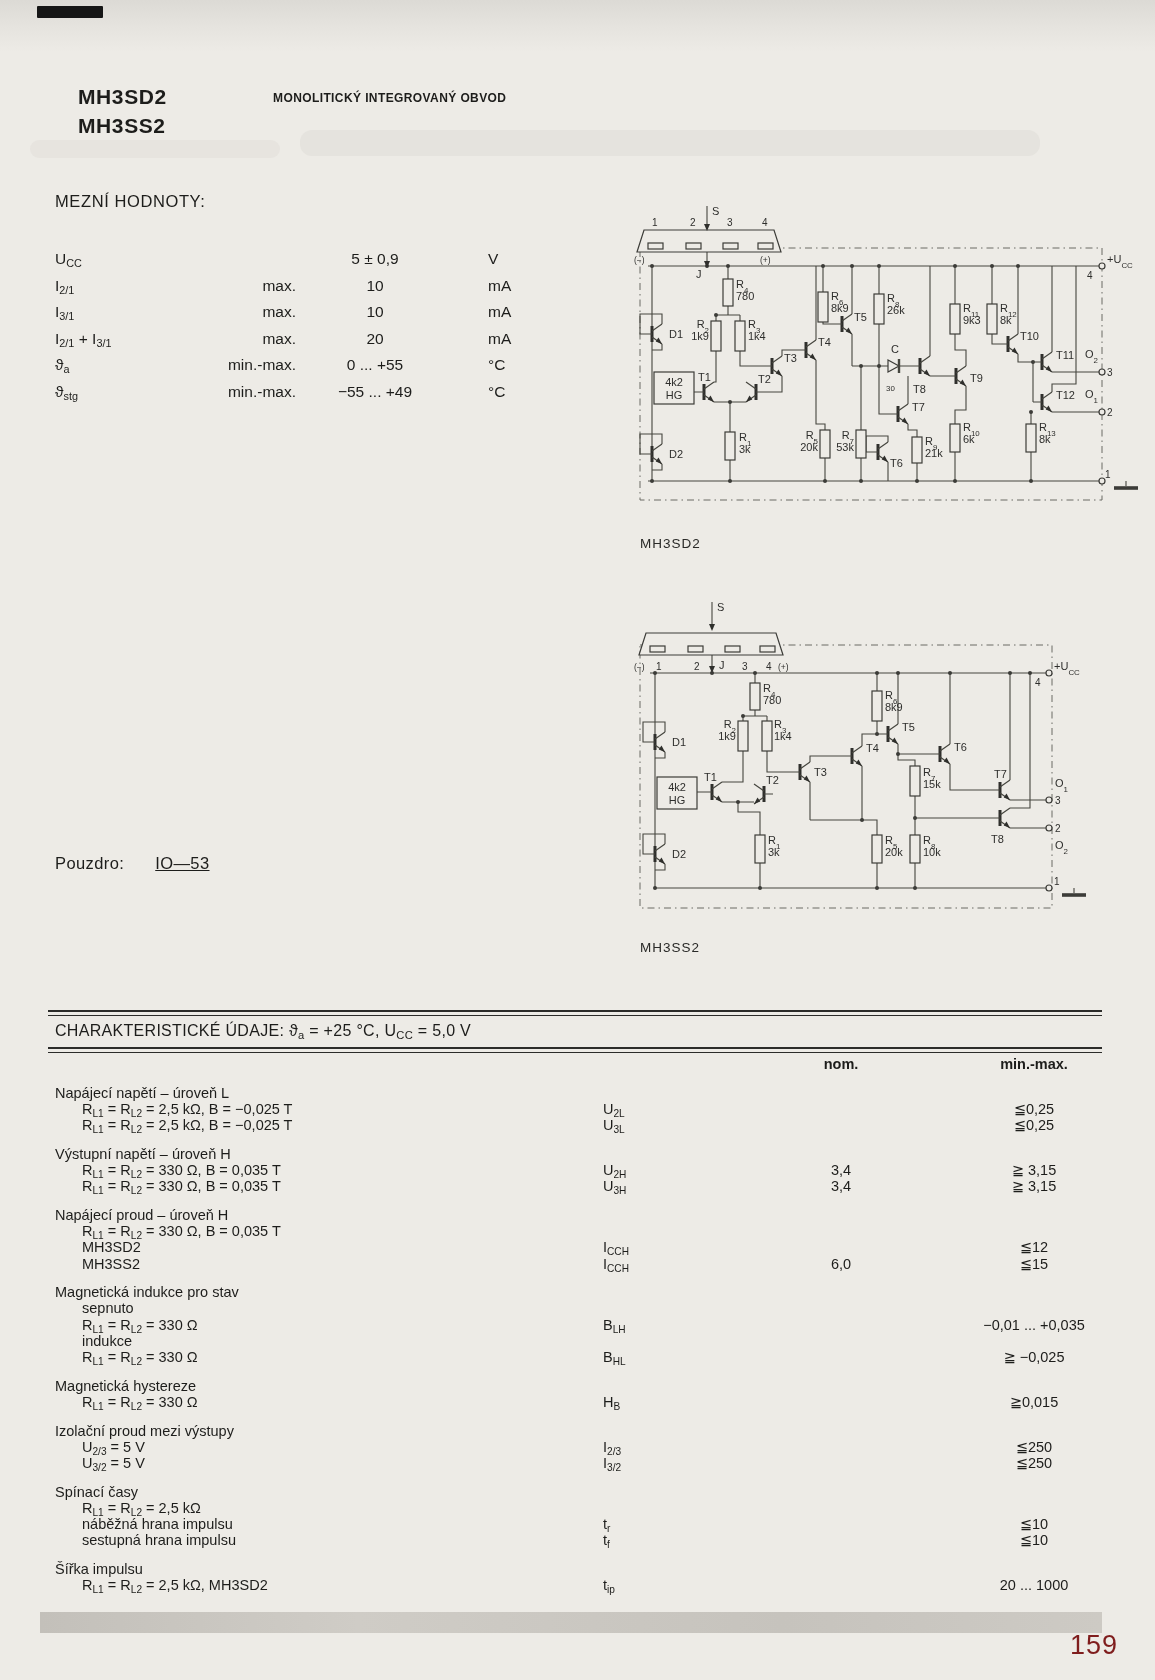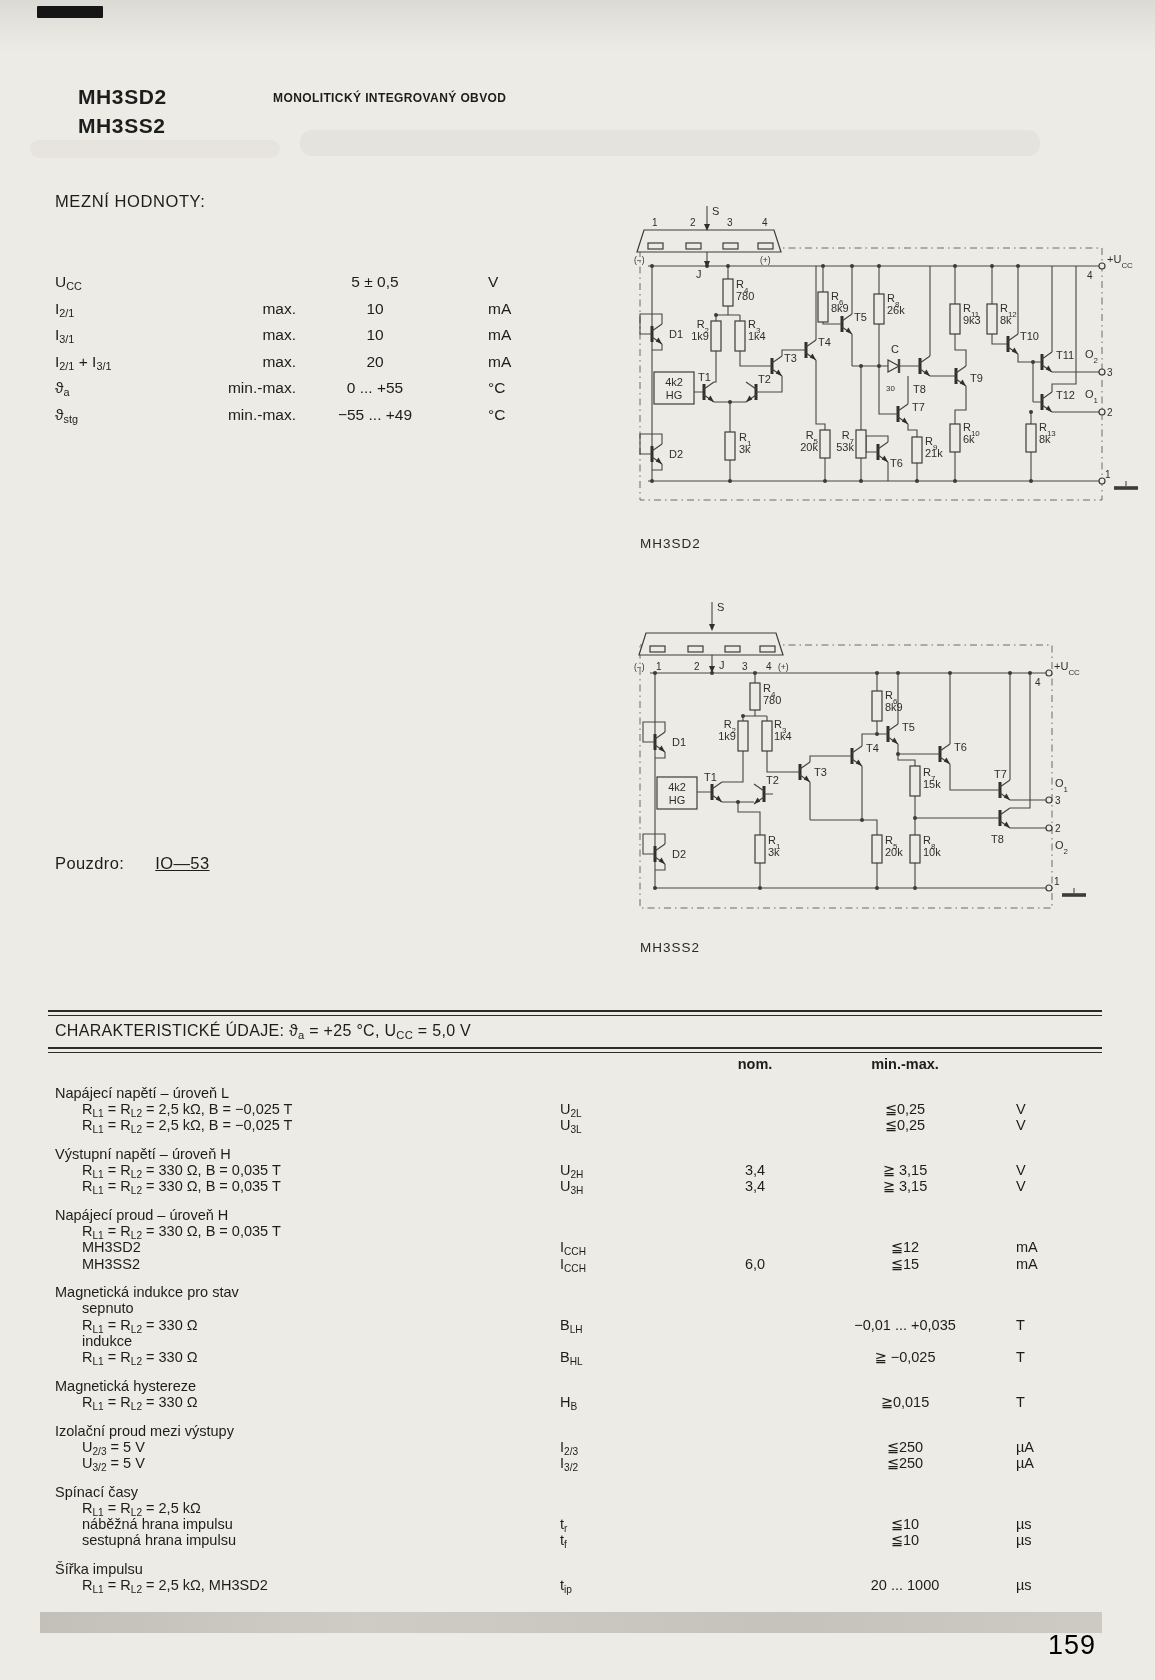--- a/index.html
+++ b/index.html
@@ -17,43 +17,43 @@
   .scan-smudge1{left:300px;top:130px;width:740px;height:26px;background:#dedcd7;opacity:.55;border-radius:12px;}
   .scan-smudge2{left:30px;top:140px;width:250px;height:18px;background:#e2e0db;opacity:.6;border-radius:9px;}
   .scan-bottom{left:40px;top:1612px;width:1062px;height:21px;
     background:linear-gradient(90deg,#c3c0ba,#cfccc6 30%,#c6c3bd 70%,#cdcac4);}
   
   .partnos{left:78px;top:82px;font-size:21px;font-weight:bold;letter-spacing:.6px;line-height:29px;}
   .titleblk{left:273px;top:84px;width:768px;text-align:left;font-size:12px;font-weight:bold;
     letter-spacing:.4px;line-height:28px;}
   
   .limits-head{left:55px;top:192px;font-size:16.5px;letter-spacing:.6px;}
-  .limits{left:55px;top:246px;width:520px;font-size:15.5px;margin-top:23px;}
+  .limits{left:55px;top:246px;width:520px;font-size:15.5px;}
   .lrow{display:grid;grid-template-columns:130px 115px 150px 80px;height:26.5px;align-items:center;}
   .lrow .lc-cond{text-align:right;padding-right:4px;}
   .lrow .lc-val{text-align:center;}
   .lrow .lc-unit{padding-left:38px;}
   sub{font-size:70%;vertical-align:-0.25em;line-height:0;}
   
   .pouzdro{left:55px;top:854px;font-size:16.5px;letter-spacing:.4px;}
   .pouzdro .pz-val{margin-left:26px;text-decoration:underline;}
   
   .s-caption{font-size:13.5px;letter-spacing:1px;color:#2a2a28;}
   
   .rule{left:48px;width:1054px;height:1.6px;background:#2c2c2a;}
   .chars-head{left:55px;top:1022px;font-size:16px;letter-spacing:.3px;}
   .chars{left:55px;top:1056px;width:1020px;font-size:14.5px;}
-  .crow{display:grid;grid-template-columns:505px 140px 110px 190px 60px;min-height:16.2px;align-items:baseline;line-height:16.2px;}
+  .crow{display:grid;grid-template-columns:505px 140px 110px 190px 60px;min-height:16.2px;align-items:baseline;line-height:16.2px;gap:43px;}
   .crow[data-kind="h"]{margin-top:12.5px;}
   .crow[data-kind="d"] .c-label{padding-left:27px;}
   .crow .c-nom,.crow .c-mm{text-align:center;}
   .crow .c-unit{padding-left:16px;}
   .chead .c-nom,.chead .c-mm{font-weight:bold;}
   
-  .pageno{left:1048px;top:1630px;width:70px;text-align:left;font-size:27px;letter-spacing:1px;color:#000000;}
+  .pageno{left:1048px;top:1630px;width:70px;text-align:right;font-size:27px;letter-spacing:1px;color:#7f1d1d;}
   
   svg text{font-family:"Liberation Sans","DejaVu Sans",sans-serif;font-size:11px;fill:#2e2e2c;}
   svg .pin-t{font-size:10px;}
   svg .sm-t{font-size:8.5px;}
   svg .wire{stroke:#46463f;stroke-width:1.1;fill:none;}
   svg .dashbox{stroke:#6a6a64;stroke-width:1;fill:none;stroke-dasharray:7 4 1.5 4;}
   svg .comp{stroke:#3c3c38;stroke-width:1.2;fill:#edebe6;}
   svg .dot{fill:#3c3c38;}
   svg .thick{stroke:#3c3c38;stroke-width:3.6;fill:none;}
   svg .tb{stroke:#2f2f2c;stroke-width:3;fill:none;}
@@ -76,21 +76,21 @@
 <div class="abs titleblk">
   <div>MONOLITICKÝ INTEGROVANÝ OBVOD</div>
 </div>
 
 <div class="abs limits-head">MEZNÍ HODNOTY:</div>
 <div class="abs limits">
 
     <div class="lrow">
       <span class="lc-sym">U<sub>CC</sub></span>
       <span class="lc-cond"></span>
-      <span class="lc-val">5 ± 0,5</span>
+      <span class="lc-val">5 ± 0,9</span>
       <span class="lc-unit">V</span>
     </div>
 
     <div class="lrow">
       <span class="lc-sym">I<sub>2/1</sub></span>
       <span class="lc-cond">max.</span>
       <span class="lc-val">10</span>
       <span class="lc-unit">mA</span>
     </div>
 

